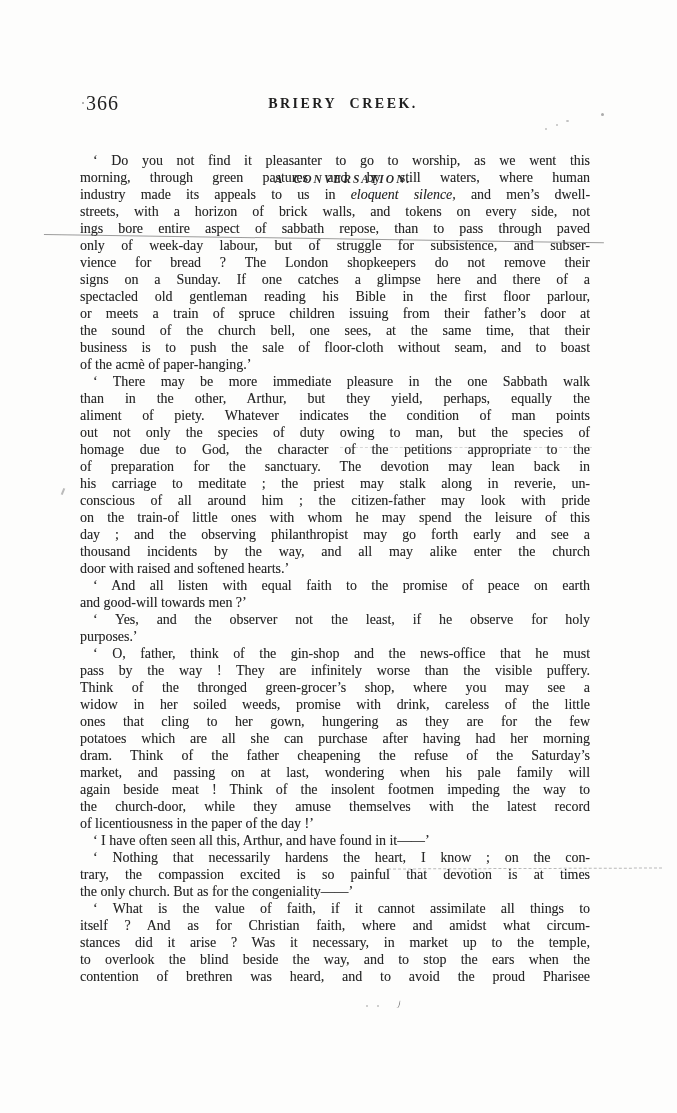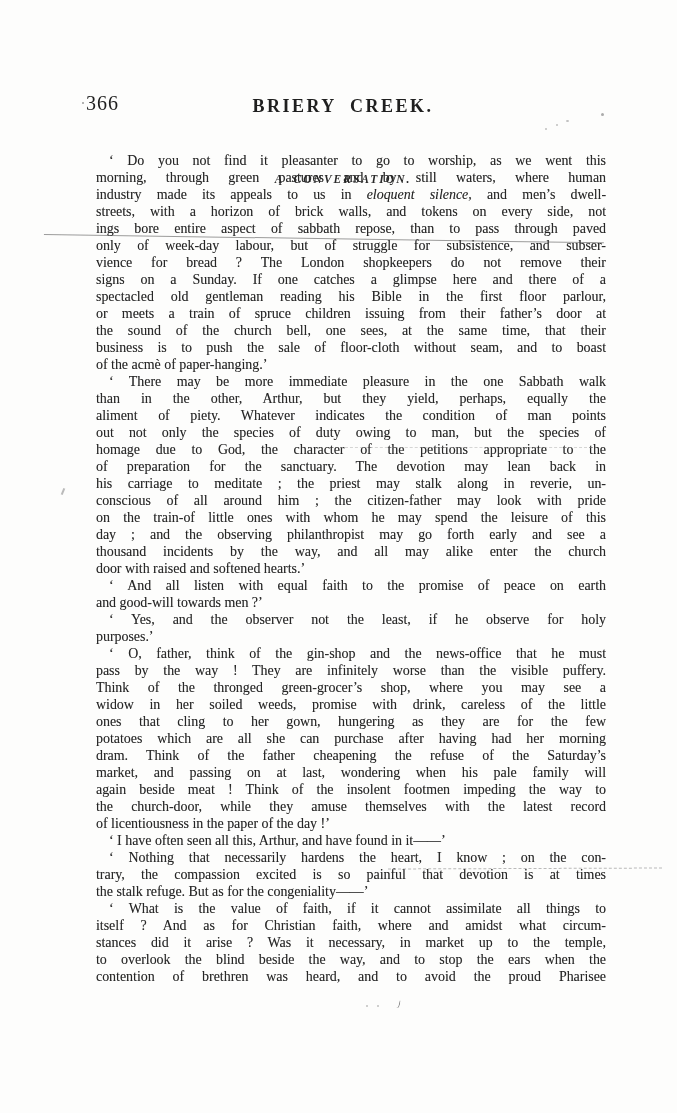--- a/index.html
+++ b/index.html
@@ -12,30 +12,30 @@
   .sheet{
     position:relative;width:677px;height:1113px;overflow:hidden;
     background:#fdfdfc;
   }
   .pagenum{
     position:absolute;left:86px;top:92px;
     font-size:20px;letter-spacing:1px;color:#1f1f1f;
   }
   .running-title{
     position:absolute;left:88px;top:96px;width:510px;
-    text-align:center;font-size:18px;font-weight:bold;
+    text-align:center;font-size:14px;font-weight:bold;
     letter-spacing:2.5px;word-spacing:7px;color:#1f1f1f;
   }
   .section-title{
     position:absolute;left:88px;top:126px;width:510px;
     text-align:center;font-size:11.5px;font-weight:bold;font-style:italic;
     letter-spacing:2px;word-spacing:5px;color:#2a2a2a;margin-top:47px;
   }
   .body-text{
-    position:absolute;left:96px;top:152px;width:510px;
+    position:absolute;left:80px;top:152px;width:510px;
     font-size:13.9px;line-height:17px;
     text-shadow:0.2px 0.2px 0.35px rgba(45,45,45,0.35);
   }
   .para{margin:0;padding:0;}
   .ln{
     text-align:justify;
     text-align-last:justify;
     height:17px;overflow:visible;white-space:normal;
   }
   .ln.first{text-indent:13px;}
@@ -141,21 +141,21 @@
       <div class="ln lastline">of licentiousness in the paper of the day !’</div>
     </div>
 
     <div class="para">
       <div class="ln first lastline">‘ I have often seen all this, Arthur, and have found in it——’</div>
     </div>
 
     <div class="para">
       <div class="ln first">‘ Nothing that necessarily hardens the heart, I know ; on the con-</div>
       <div class="ln">trary, the compassion excited is so painful that devotion is at times</div>
-      <div class="ln lastline">the stalk refuge.  But as for the congeniality——’</div>
+      <div class="ln lastline">the only church.  But as for the congeniality——’</div>
     </div>
 
     <div class="para">
       <div class="ln first">‘ What is the value of faith, if it cannot assimilate all things to</div>
       <div class="ln">itself ?  And as for Christian faith, where and amidst what circum-</div>
       <div class="ln">stances did it arise ?  Was it necessary, in market up to the temple,</div>
       <div class="ln">to overlook the blind beside the way, and to stop the ears when the</div>
       <div class="ln">contention of brethren was heard, and to avoid the proud Pharisee</div>
     </div>
 

